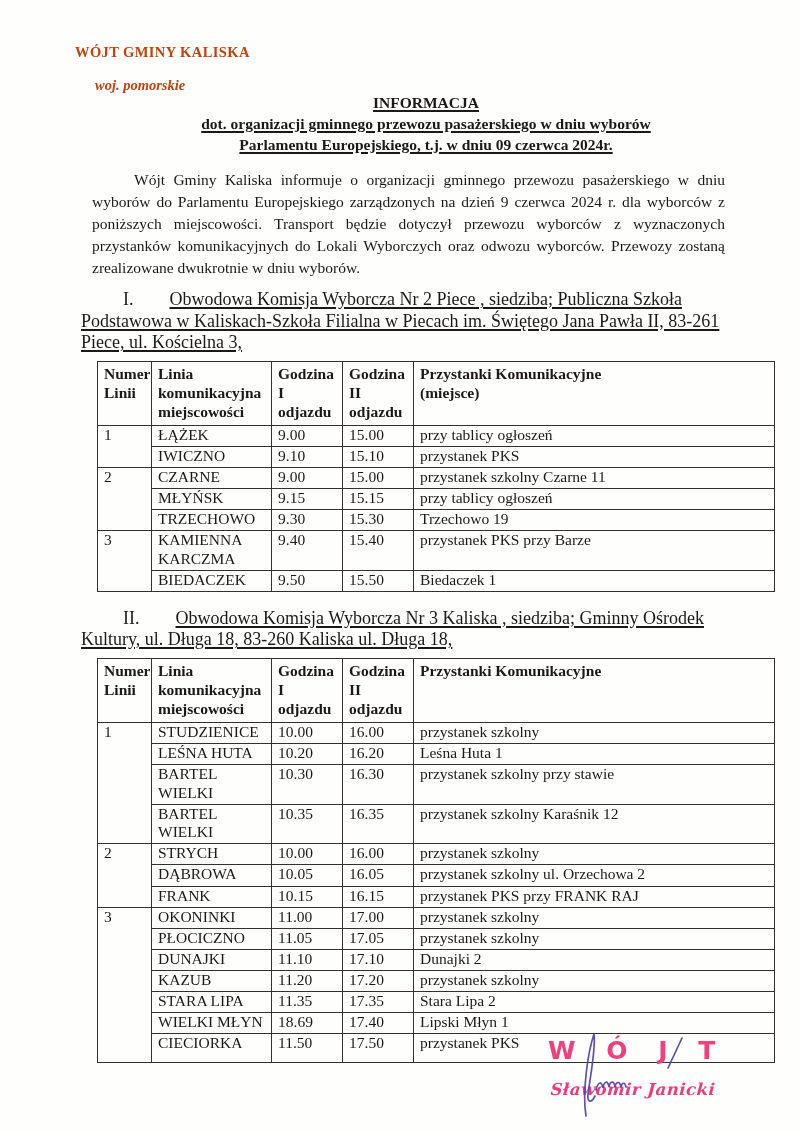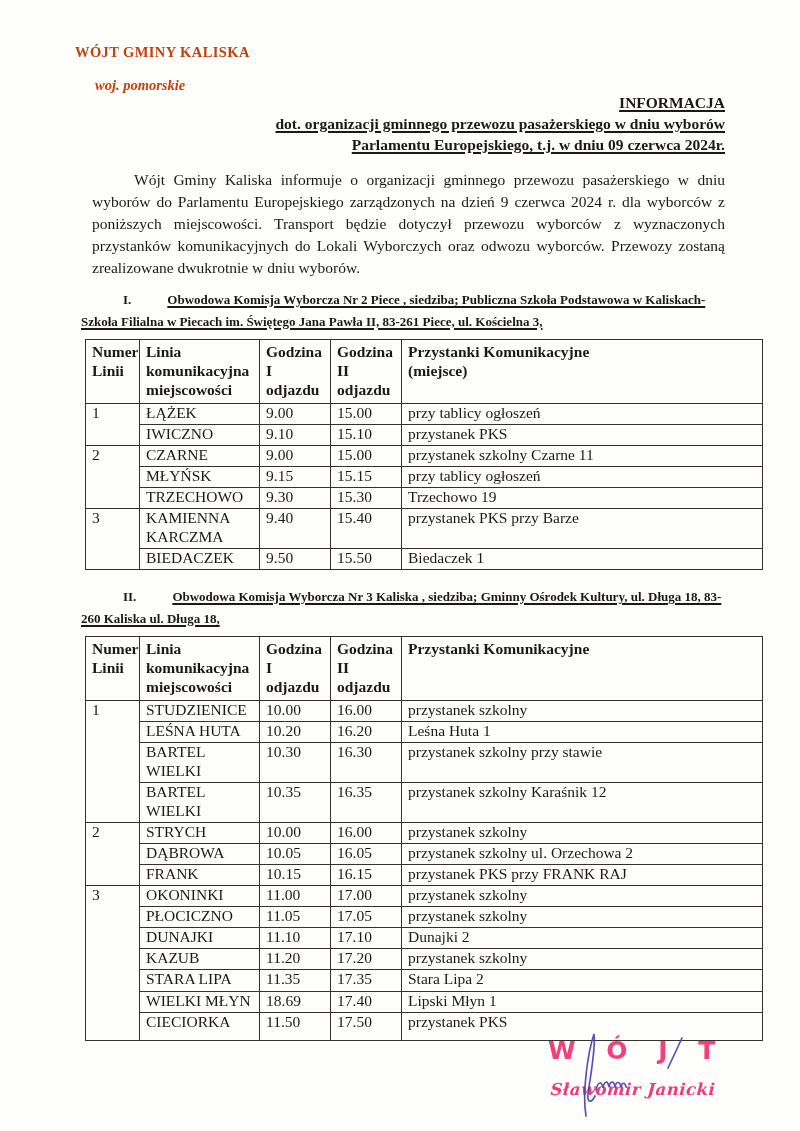--- a/index.html
+++ b/index.html
@@ -29,50 +29,49 @@
     margin-left: 46px;
     text-align: center;
     font-weight: bold;
     font-size: 15.5px;
     line-height: 21px;
   }
   .title-block div {
     text-decoration: underline;
     text-decoration-thickness: 1.5px;
     text-underline-offset: 2px;
-    text-align: right;
   }
 
   .intro {
     margin: 14px 0 0 11px;
     text-align: justify;
     font-size: 15.5px;
     line-height: 22px;
     text-indent: 42px;
   }
 
   .section-heading {
     margin-top: 10px;
-    font-weight: bold;
-    font-size: 13px;
+    font-weight: normal;
+    font-size: 18px;
     line-height: 21.5px;
   }
   .section-heading .numeral { margin-left: 42px; margin-right: 36px; }
   .section-heading .sec-text {
     text-decoration: underline;
     text-decoration-thickness: 1.5px;
     text-underline-offset: 2px;
   }
   .sec-2 { margin-top: 16px; }
 
   table.schedule {
     border-collapse: collapse;
     table-layout: fixed;
     width: 678px;
-    margin: 7px 0 0 4px;
+    margin: 7px 0 0 16px;
     font-size: 15.5px;
   }
   .t2 { margin-top: 10px; }
   table.schedule th, table.schedule td {
     border: 1.6px solid #35312a;
     vertical-align: top;
     overflow: hidden;
   }
   table.schedule th {
     text-align: left;

